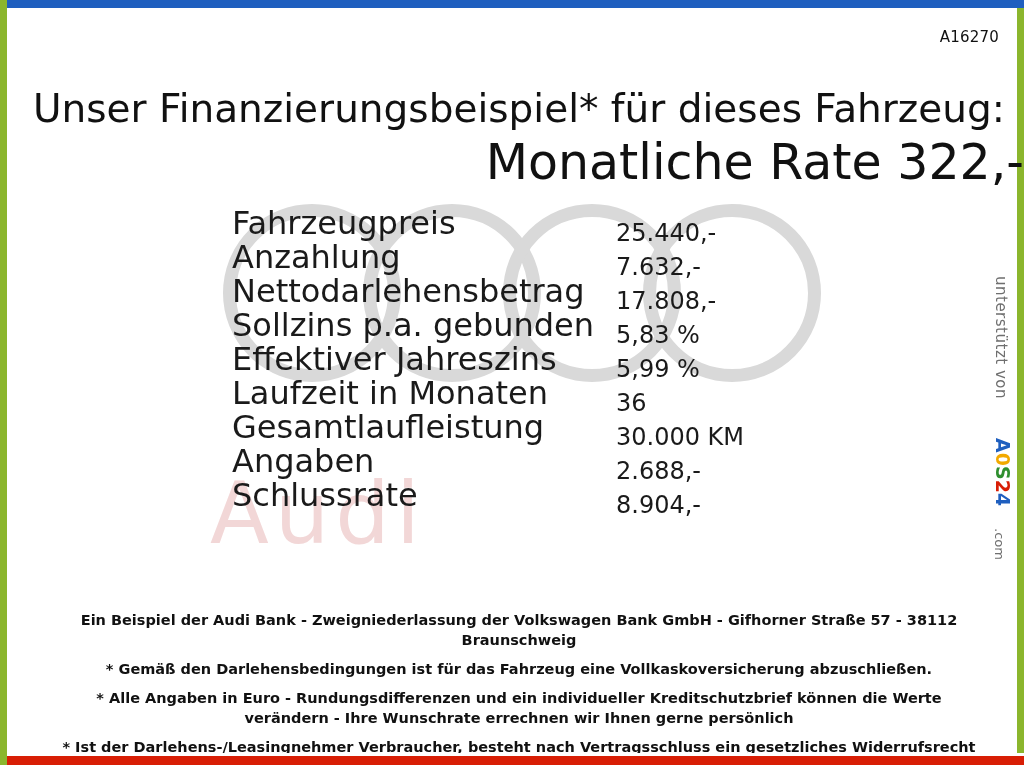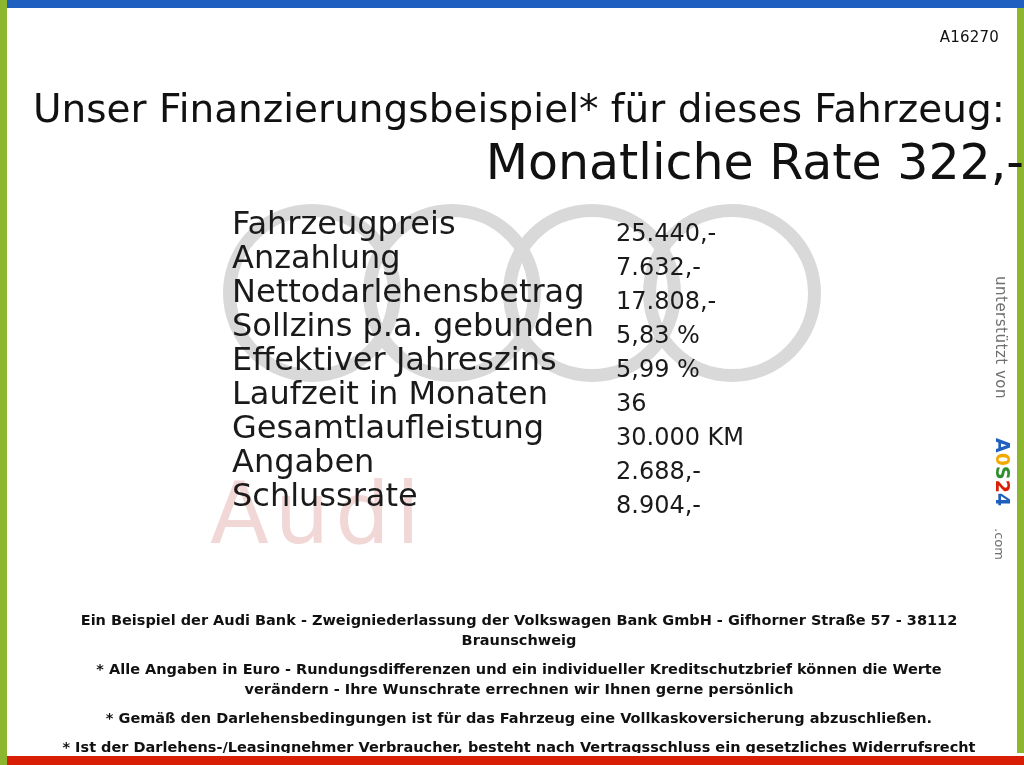--- a/index.html
+++ b/index.html
@@ -262,22 +262,22 @@
 
       <div class="row">
         <div class="label">Schlussrate</div>
         <div class="value">8.904,-</div>
       </div>
 
     </div>
 
     <div class="footnotes">
       <div class="fn first">Ein Beispiel der Audi Bank - Zweigniederlassung der Volkswagen Bank GmbH - Gifhorner Straße 57 - 38112 Braunschweig</div>
+      <div class="fn n2">* Gemäß den Darlehensbedingungen ist für das Fahrzeug eine Vollkaskoversicherung abzuschließen.</div>
       <div class="fn">* Alle Angaben in Euro - Rundungsdifferenzen und ein individueller Kreditschutzbrief können die Werte verändern - Ihre Wunschrate errechnen wir Ihnen gerne persönlich</div>
-      <div class="fn n2">* Gemäß den Darlehensbedingungen ist für das Fahrzeug eine Vollkaskoversicherung abzuschließen.</div>
       <div class="fn">* Ist der Darlehens-/Leasingnehmer Verbraucher, besteht nach Vertragsschluss ein gesetzliches Widerrufsrecht nach § 495 BGB.</div>
     </div>
 
     <div class="sidebar">
       <div class="sidebar-text">unterstützt von</div>
       <div class="sidebar-logo"><span class="l-a">A</span><span class="l-o">0</span><span class="l-s">S</span><span class="l-2">2</span><span class="l-4">4</span></div>
       <div class="sidebar-dom">.com</div>
     </div>
 
   </div>

